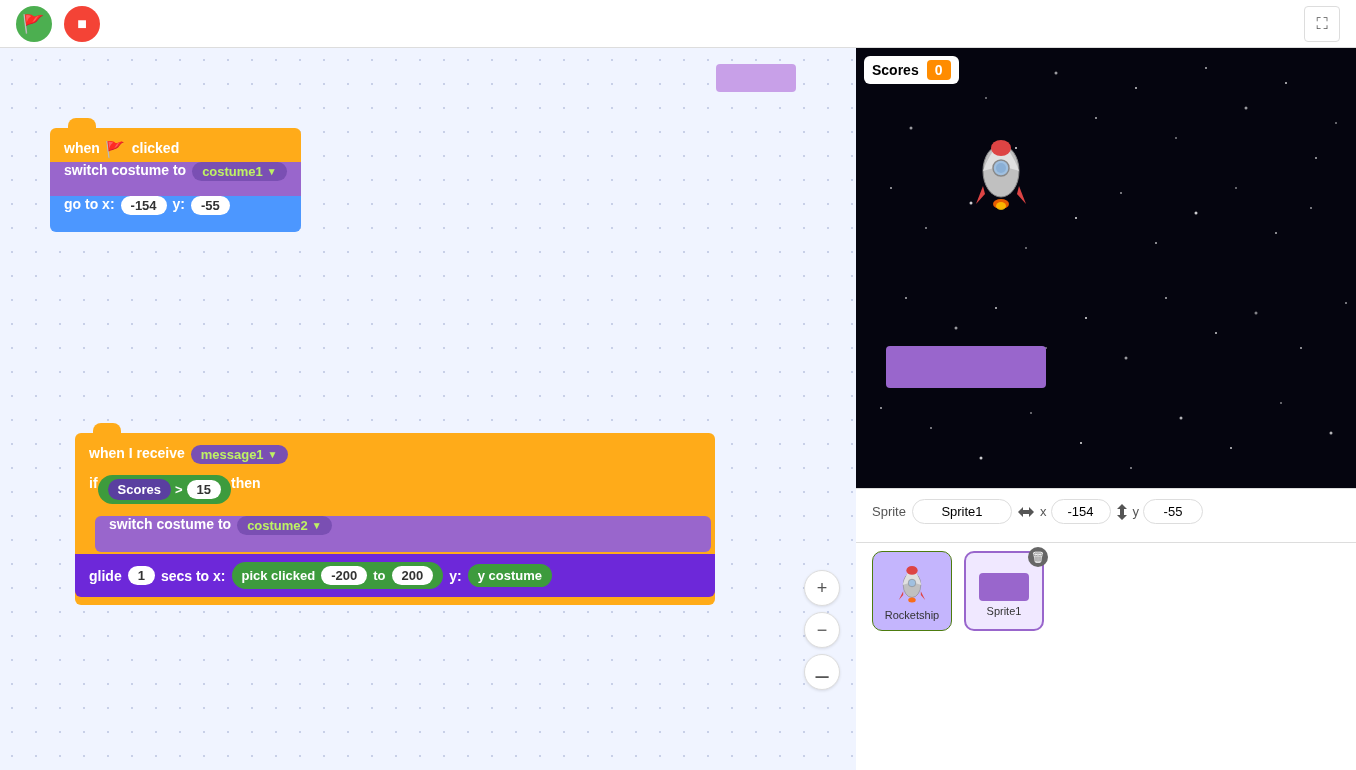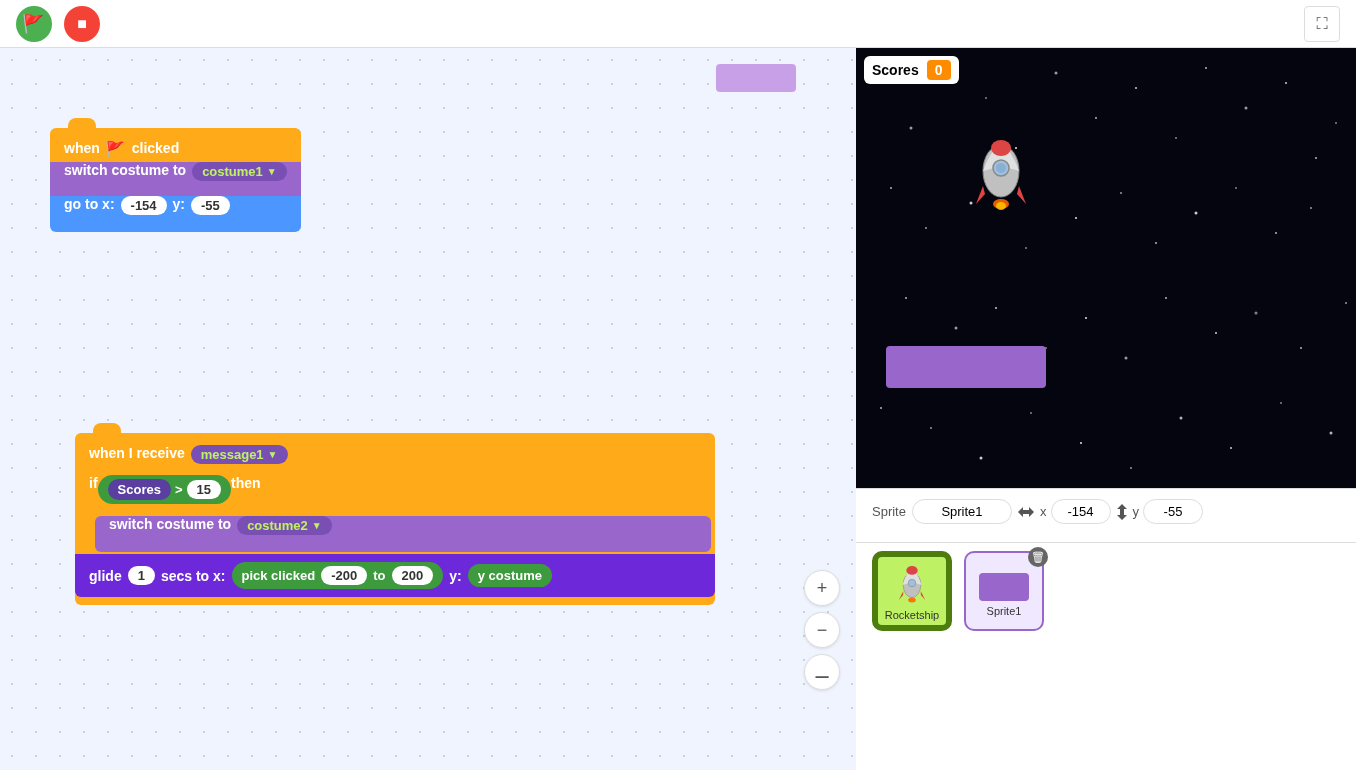--- a/index.html
+++ b/index.html
@@ -152,28 +152,28 @@
       gap: 12px;
       border-top: 1px solid #ddd;
       flex: 1;
       align-items: flex-start;
     }
 
     .sprite-thumb {
       width: 80px;
       height: 80px;
       border-radius: 10px;
-      border: 6px solid #4d7c0f;
+      border: 1px solid #4d7c0f;
       display: flex;
       flex-direction: column;
       align-items: center;
       justify-content: center;
       cursor: pointer;
       position: relative;
-      background: #bef264;
+      background: #c4b5fd;
     }
 
     .sprite-thumb.active {
       border: 2px solid #9966cc;
       background: #f0e8ff;
     }
 
     .sprite-thumb-label {
       font-size: 11px;
       margin-top: 4px;

